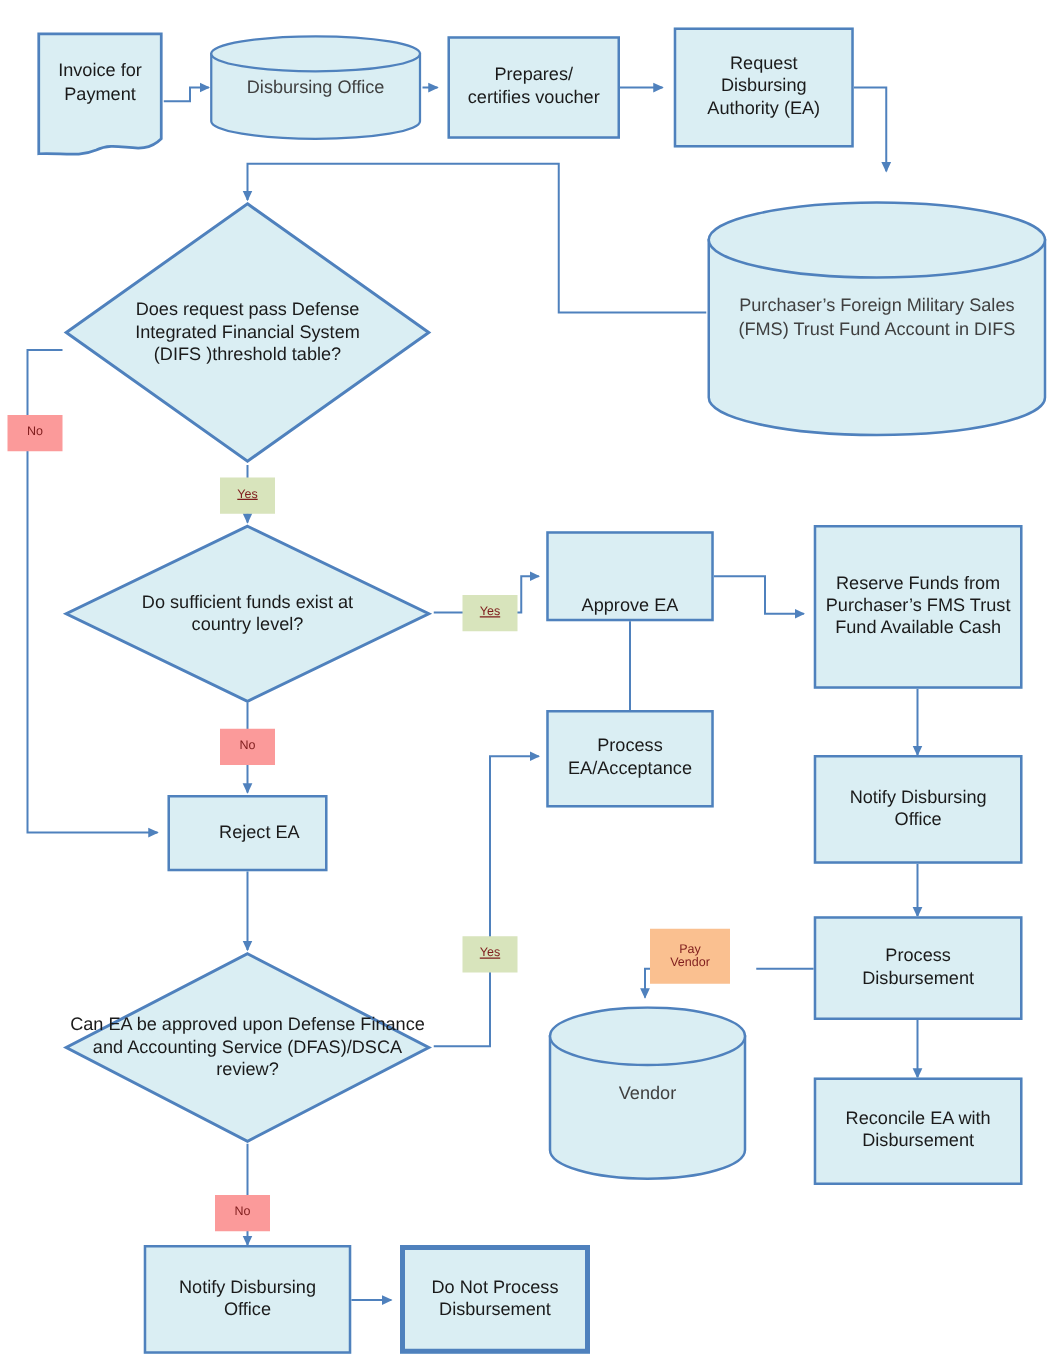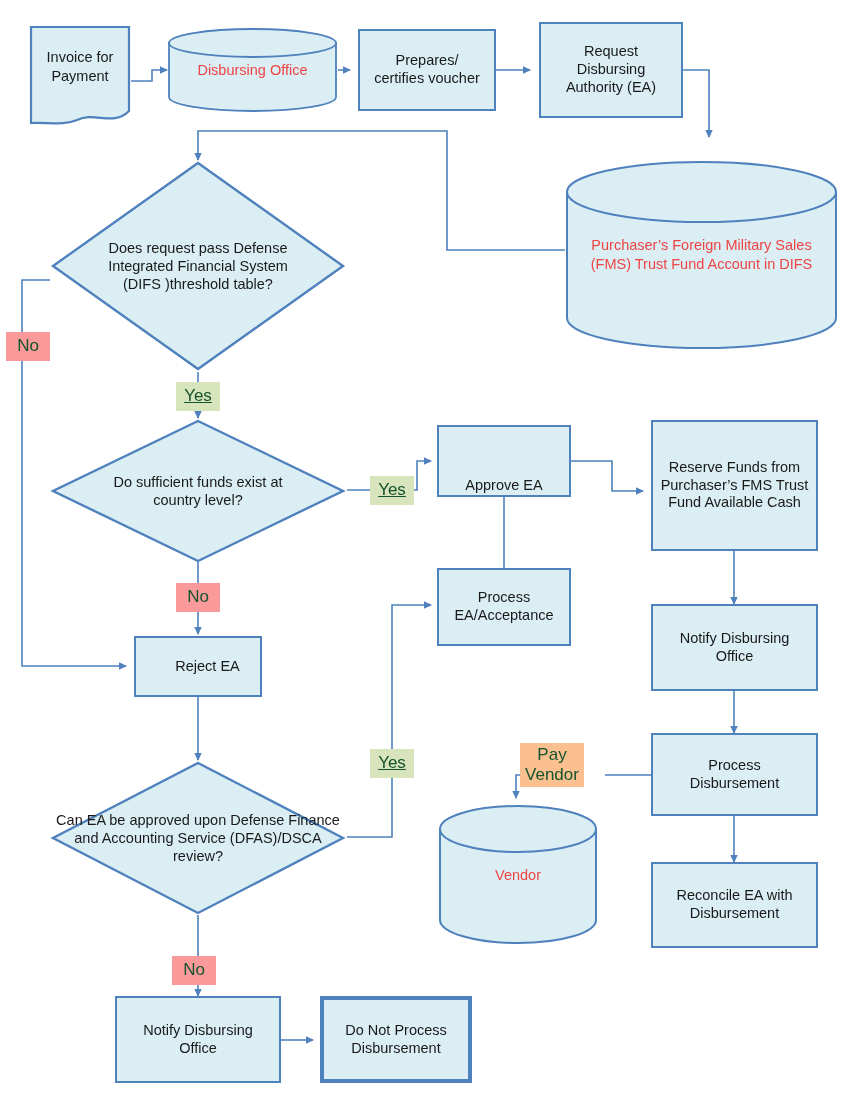--- a/index.html
+++ b/index.html
@@ -3,35 +3,35 @@
 <meta charset="utf-8">
 <style>
   html,body{margin:0;padding:0;background:#ffffff;}
   body{font-family:"Liberation Sans", sans-serif;}
   #canvas{position:relative;width:846px;height:1093px;background:#ffffff;overflow:hidden;}
   svg#wires{position:absolute;left:0;top:0;width:846px;height:1093px;pointer-events:none;}
 
   .node{position:absolute;box-sizing:border-box;display:flex;align-items:center;justify-content:center;text-align:center;color:#1a1a1a;line-height:1.22;}
   .proc{background:#daeef3;border:2px solid #4f81bd;font-size:14.5px;}
   .proc.thick{border-width:4px;}
-  .badge{font-size:17px;color:#14532d;border:0;}
+  .badge{font-size:10px;color:#7f1d1d;border:0;}
   .badge.no{background:#fb9a9a;}
   .badge.yes{background:#d8e4bc;text-decoration:underline;}
   .badge.orange{background:#fac090;}
 
   .diamond{position:absolute;}
   .diamond .lbl{position:absolute;left:0;top:0;width:100%;height:100%;
       display:flex;align-items:center;justify-content:center;text-align:center;
       font-size:14.5px;color:#1a1a1a;line-height:1.25;box-sizing:border-box;}
   .diamond .lbl span{display:block;width:62%;}
 
   .cyl{position:absolute;}
   .cyl .lbl{position:absolute;left:0;top:0;width:100%;height:100%;
       display:flex;align-items:center;justify-content:center;text-align:center;
-      font-size:14.5px;color:#ef4444;line-height:1.3;box-sizing:border-box;}
+      font-size:14.5px;color:#404040;line-height:1.3;box-sizing:border-box;}
   .cyl .lbl span{display:block;width:92%;}
 
   .doc{position:absolute;}
   .doc .lbl{position:absolute;left:0;top:0;width:100%;height:100%;
       display:flex;align-items:center;justify-content:center;text-align:center;
       font-size:14.5px;color:#1a1a1a;line-height:1.3;box-sizing:border-box;
       padding-bottom:16px;}
 </style>
 </head>
 <body>

